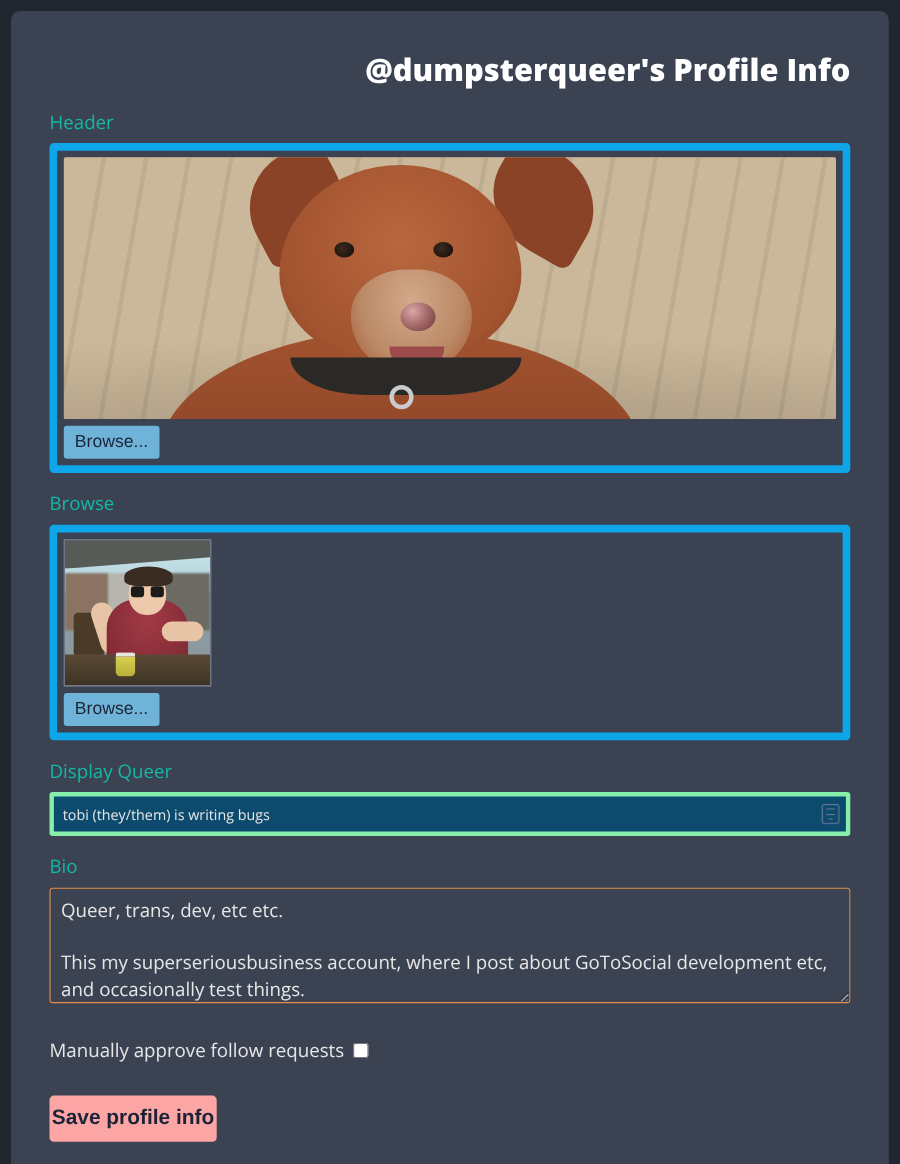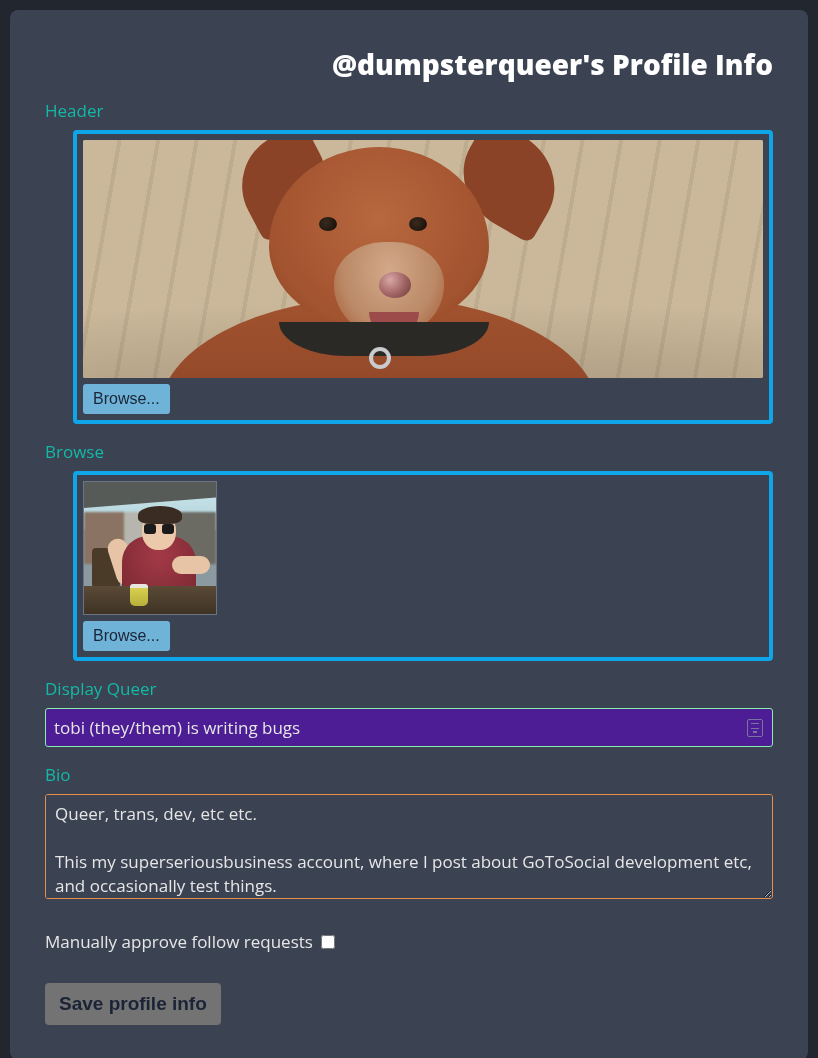--- a/index.html
+++ b/index.html
@@ -27,25 +27,24 @@
     color: #ffffff;
     text-align: right;
   }
   .field-label {
     font-size: 17px;
     margin-top: 16px;
     margin-bottom: 8px;
     color: #14b8a6;
   }
   .boxed {
-    border: 4px solid #0ea5e9;
+    border: 7px solid #0ea5e9;
     border-radius: 4px;
     padding: 6px;
     background: #3b4252;
-    margin-left: 28px;
   }
   .header-image {
     width: 100%;
     height: 238px;
     border-radius: 2px;
     overflow: hidden;
     position: relative;
     background: #c9a37d;
   }
   
@@ -210,24 +209,24 @@
     background: #6fb4d8;
     color: #1b2436;
     font-size: 16px;
     padding: 6px 10px;
     border: none;
     border-radius: 3px;
     cursor: pointer;
   }
   .text-input {
     width: 100%;
-    border: 1px solid #86efac;
-    background: #4c1d95;
+    border: 4px solid #86efac;
+    background: #0c4a6e;
     color: #e6e6e6;
-    font-size: 17px;
+    font-size: 13px;
     padding: 7px 34px 7px 8px;
     border-radius: 3px;
     font-family: inherit;
   }
   .input-wrap { position: relative; }
   .keyboard-icon {
     position: absolute;
     right: 10px; top: 50%;
     transform: translateY(-50%);
     width: 16px; height: 18px;
@@ -267,25 +266,25 @@
     align-items: center;
     gap: 8px;
   }
   .check-row input[type=checkbox] {
     width: 14px; height: 14px;
     accent-color: #6fb4d8;
     margin: 0;
   }
   .save-btn {
     margin-top: 30px;
-    background: #737373;
+    background: #fca5a5;
     color: #1b2436;
     font-size: 19px;
     font-weight: 700;
-    padding: 10px 14px;
+    padding: 10px 2px;
     border: none;
     border-radius: 4px;
     cursor: pointer;
   }
 </style>
 </head>
 <body>
 
 <div class="page">
   <div class="panel">

